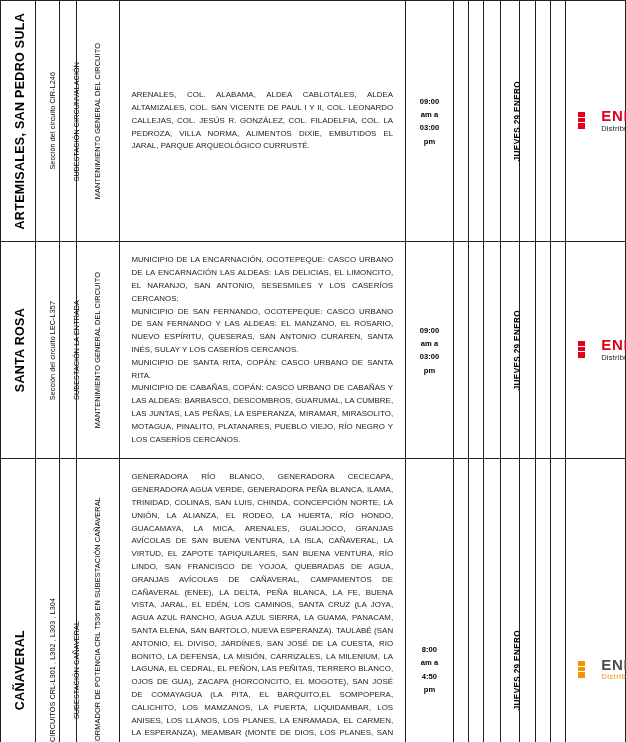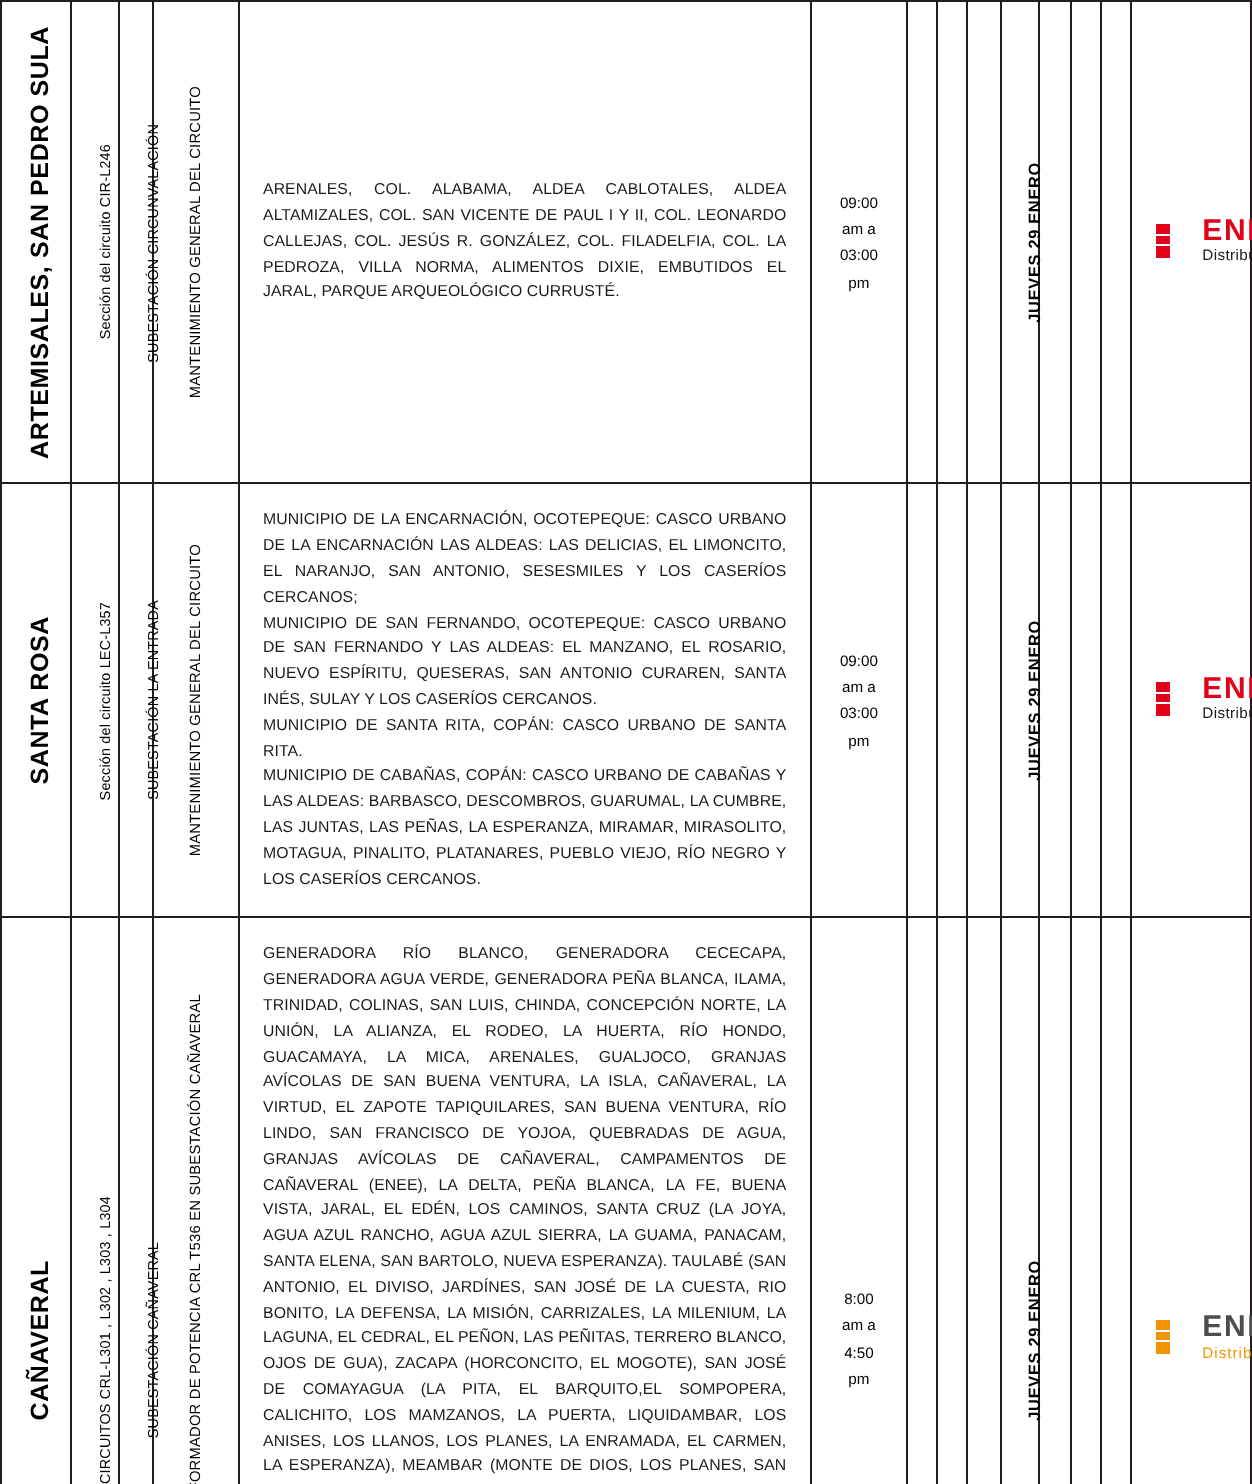--- a/index.html
+++ b/index.html
@@ -77,21 +77,21 @@
     letter-spacing: .05px;
     white-space: pre-line;
   }
   
   td.hour {
     text-align: center;
     padding: 2px;
   }
   .hour-text {
     font-size: 7.6px;
-    font-weight: normal;
+    font-weight: bold;
     line-height: 1.75;
     color: #000;
     text-align: center;
     white-space: pre-line;
   }
   
   td.thin { background: #ffffff; }
   
   td.dateband {
     background: #f9b000;

